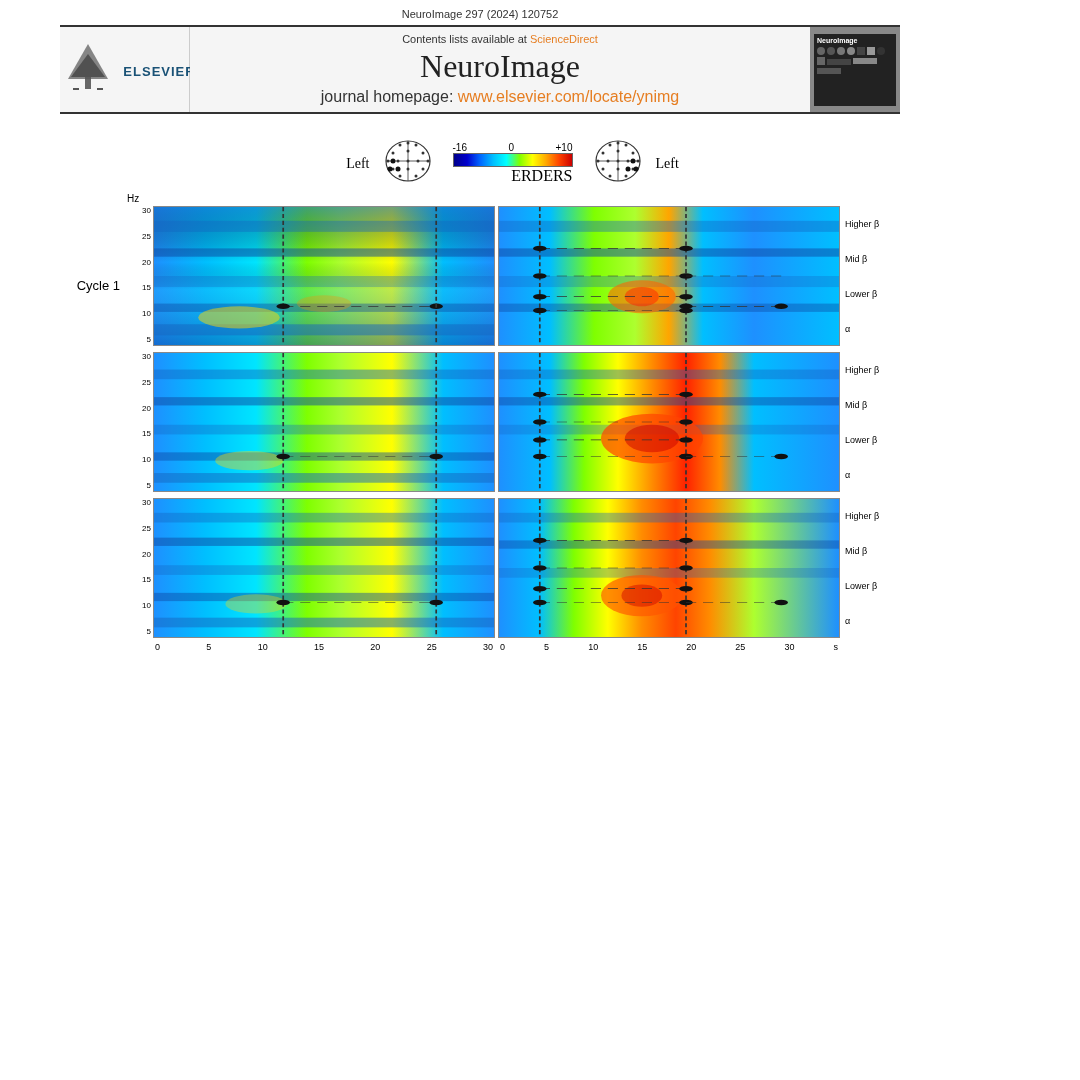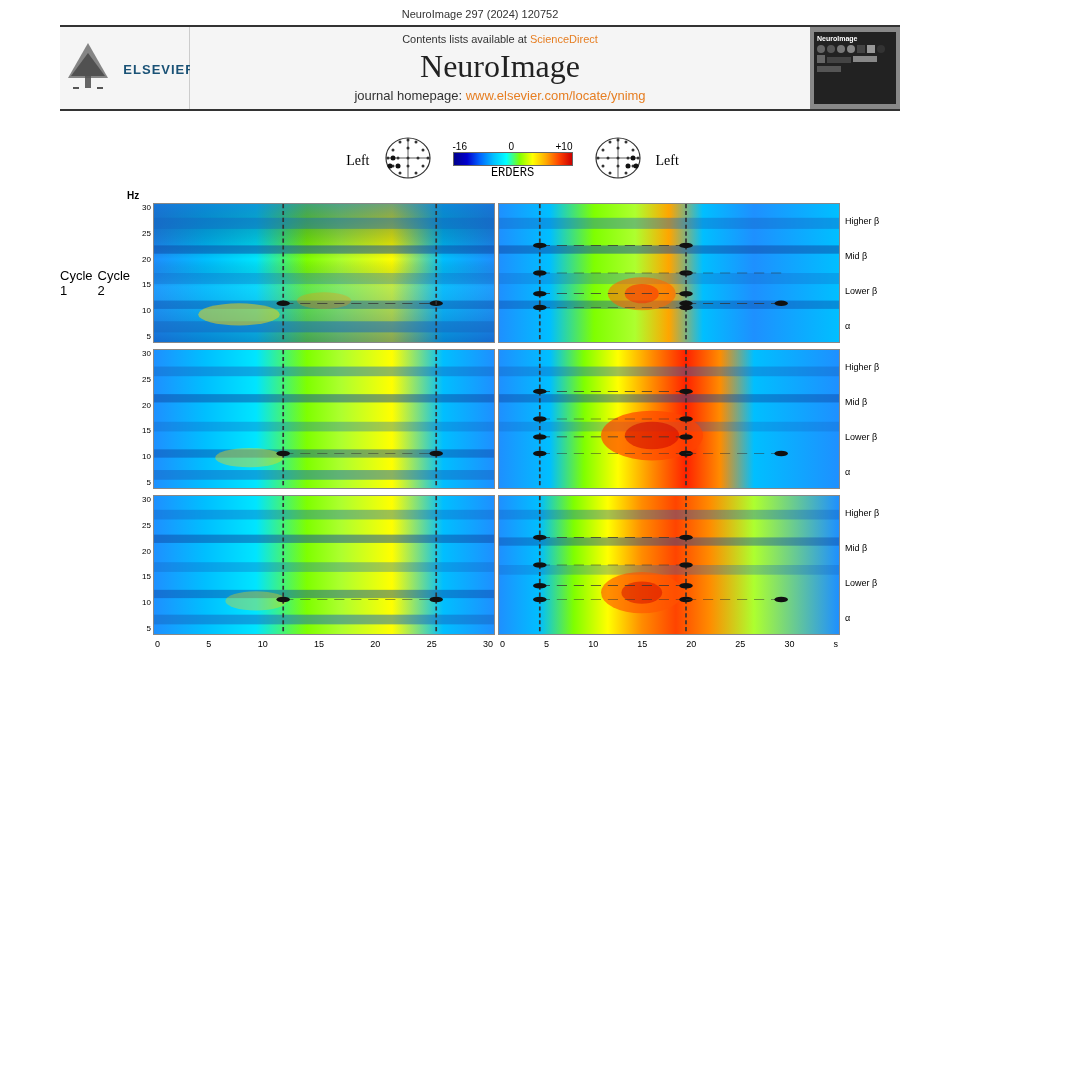--- a/index.html
+++ b/index.html
@@ -87,21 +87,21 @@
     .journal-name-header {
       font-size: 32px;
       font-weight: normal;
       color: #222;
       font-family: 'Times New Roman', serif;
       margin: 3px 0;
     }
 
     .homepage-line {
       font-family: Arial, sans-serif;
-      font-size: 13px;
+      font-size: 16px;
       color: #333;
     }
 
     .homepage-link {
       color: #e67e22;
     }
 
     .cover-box {
       width: 90px;
       background: #888;
@@ -276,21 +276,21 @@
 
       <div class="colorbar-section">
         <div style="display:flex; width:120px; justify-content:space-between; font-size:10px; font-family:Arial,sans-serif;">
           <span>-16</span>
           <span>0</span>
           <span>+10</span>
         </div>
         <div style="position:relative; width:120px; height:14px;">
           <div style="width:120px; height:14px; background:linear-gradient(to right, #00008b, #0000cd, #0066ff, #00bfff, #00ffff, #80ff00, #ffff00, #ffaa00, #ff4400, #cc0000); border:1px solid #666;"></div>
         </div>
-        <div style="display:flex; width:120px; justify-content:center; font-size:12px; font-family:Liberation Mono, monospace;">
+        <div style="display:flex; width:120px; justify-content:flex-end; font-size:16px; font-family:Liberation Serif, serif;">
           <span>ERD</span>
           <span>ERS</span>
         </div>
       </div>
 
       <svg class="brain-svg" viewBox="0 0 60 55">
         <ellipse cx="30" cy="25" rx="22" ry="20" fill="none" stroke="#333" stroke-width="1.2"></ellipse>
         <line x1="30" y1="5" x2="30" y2="45" stroke="#333" stroke-width="0.8"></line>
         <line x1="8" y1="25" x2="52" y2="25" stroke="#333" stroke-width="0.8"></line>
         <circle cx="30" cy="7" r="1.5" fill="#333"></circle>
@@ -312,32 +312,29 @@
 
         <circle cx="45" cy="25" r="2.5" fill="#111"></circle>
         <circle cx="40" cy="33" r="2.5" fill="#111"></circle>
         <circle cx="48" cy="33" r="2.5" fill="#111"></circle>
       </svg>
       <span class="brain-label">Left</span>
     </div>
 
     <div style="display:flex; width:100%; align-items:flex-start;">
 
-      <div style="width:65px; display:flex; flex-direction:row; padding-top:15px;">
+      <div style="width:65px; display:flex; flex-direction:column; padding-top:15px;">
         <div style="height:155px; display:flex; align-items:center; justify-content:flex-end; padding-right:5px;">
           <span style="font-size:13px; font-family:Arial,sans-serif;">Cycle 1</span>
         </div>
-        <div style="height:155px; display:flex; align-items:center; justify-content:flex-end; padding-right:5px;">
-          <span style="font-size:13px; font-family:Arial,sans-serif;">Cycle 2</span>
-        </div>
       </div>
 
       <div style="flex:1; display:flex; flex-direction:column;">
 
-        <div style="display:flex; align-items:flex-start; margin-bottom:2px;font-weight:bold;">
+        <div style="display:flex; align-items:flex-start; margin-bottom:2px;">
           <div style="width:28px; font-size:10px; font-family:Arial,sans-serif; padding-left:2px;">Hz</div>
         </div>
 
         <div style="display:flex; margin-bottom:6px;">
 
           <div style="width:28px; display:flex; flex-direction:column; justify-content:space-between; height:140px; padding-bottom:2px;">
             <span style="font-size:8px;font-family:Arial,sans-serif;text-align:right;padding-right:2px;">30</span>
             <span style="font-size:8px;font-family:Arial,sans-serif;text-align:right;padding-right:2px;">25</span>
             <span style="font-size:8px;font-family:Arial,sans-serif;text-align:right;padding-right:2px;">20</span>
             <span style="font-size:8px;font-family:Arial,sans-serif;text-align:right;padding-right:2px;">15</span>

